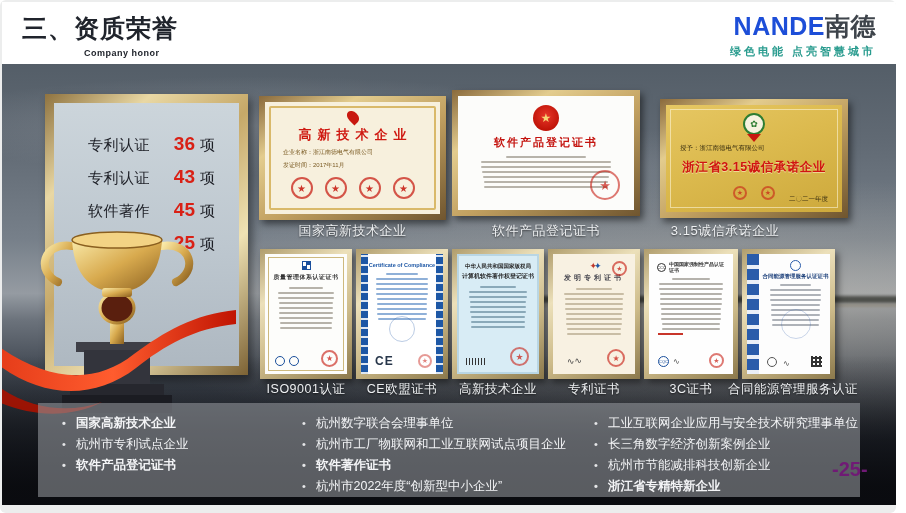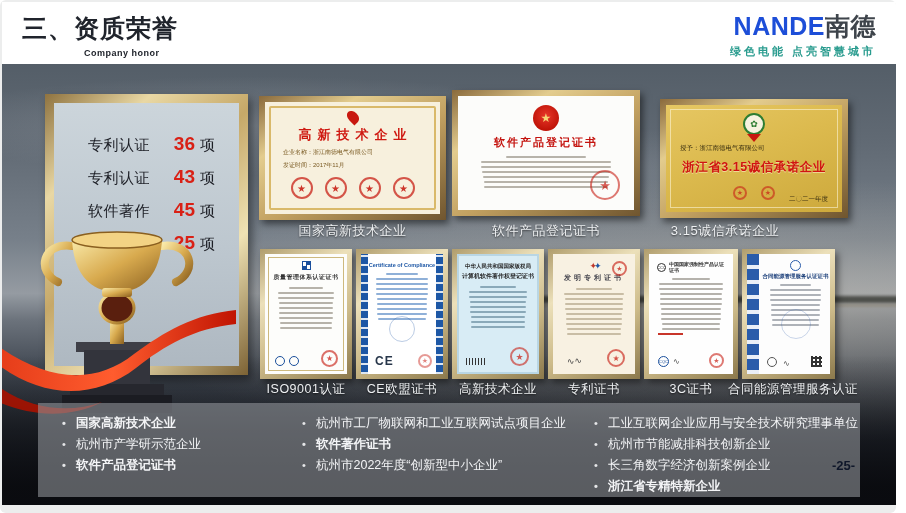--- a/index.html
+++ b/index.html
@@ -172,21 +172,21 @@
   .honors { position:absolute; left:36px; top:401px; width:822px; height:94px;
     background:rgba(148,152,157,0.58); z-index:4; display:flex; padding:10px 0 0 24px; }
   .honors ul { list-style:none; }
   .honors li { position:relative; font-size:12.5px; color:#f3f4f6; line-height:21px; padding-left:14px; white-space:nowrap; }
   .honors li::before { content:"•"; position:absolute; left:0; top:0; color:#e6e7e9; font-size:11px; }
   .honors li.bold { font-weight:bold; }
   .hcol1 { width:240px; flex:none; }
   .hcol2 { width:292px; flex:none; }
   .hcol3 { flex:1; }
 
-  .page-number { position:absolute; left:830px; top:456px; color:#0f172a; font-weight:bold; font-size:13px; z-index:6; }
+  .page-number { position:absolute; left:830px; top:456px; color:#701a75; font-weight:bold; font-size:20px; z-index:6; }
 </style>
 </head>
 <body>
 
 <div class="stage">
 <div class="slide">
 
   <div class="header">
     <div class="title-block">
       <div class="page-title">三、资质荣誉</div>
@@ -469,32 +469,33 @@
         <div class="em-sign">∿</div>
         <div class="qr"></div>
       </div>
     </div>
   </div>
   <div class="cap small" style="left:726px; top:379px; width:120px;">合同能源管理服务认证</div>
 
   <div class="honors">
     <ul class="hcol1">
       <li class="bold">国家高新技术企业</li>
-      <li>杭州市产学研示范企业</li>
+      <li>杭州市专利试点企业</li>
       <li class="bold">软件产品登记证书</li>
     </ul>
     <ul class="hcol2">
+      <li>杭州数字联合会理事单位</li>
       <li>杭州市工厂物联网和工业互联网试点项目企业</li>
       <li class="bold">软件著作证书</li>
       <li>杭州市2022年度“创新型中小企业”</li>
     </ul>
     <ul class="hcol3">
       <li>工业互联网企业应用与安全技术研究理事单位</li>
+      <li>长三角数字经济创新案例企业</li>
       <li>杭州市节能减排科技创新企业</li>
-      <li>长三角数字经济创新案例企业</li>
       <li class="bold">浙江省专精特新企业</li>
     </ul>
   </div>
 
   <div class="page-number">-25-</div>
 
 </div>
 </div>
 
 </body></html>

